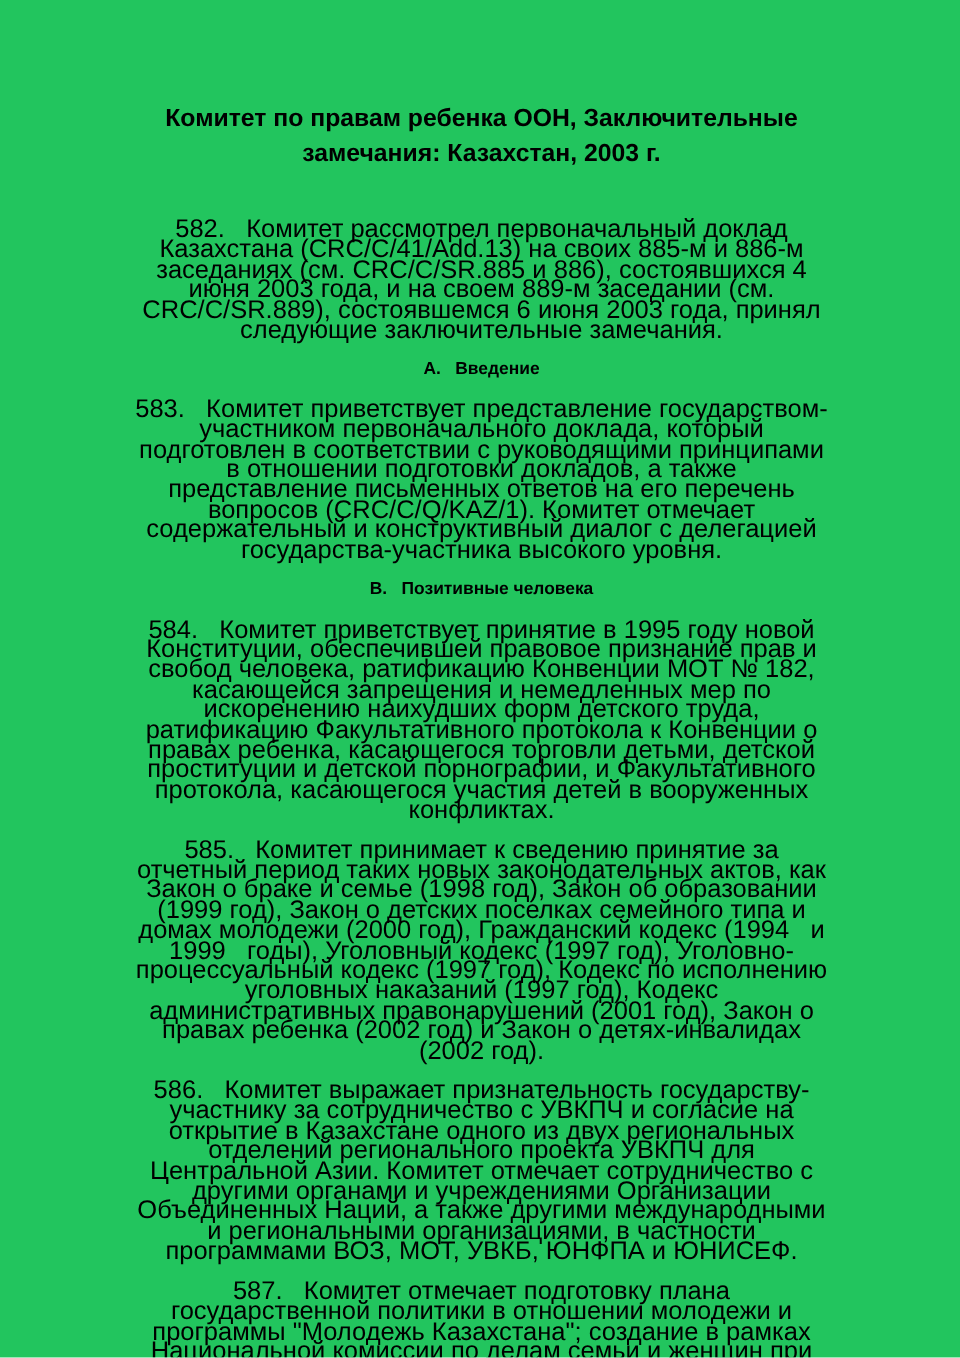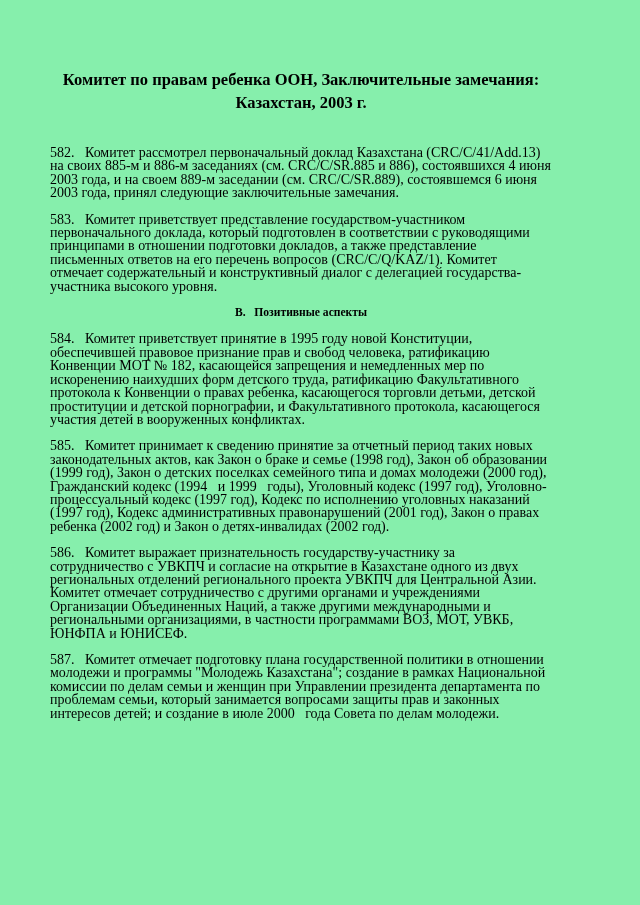--- a/index.html
+++ b/index.html
@@ -5,62 +5,63 @@
   html, body {
     margin: 0;
     padding: 0;
     background: #ffffff;
   }
   .page {
     position: relative;
     width: 640px;
     height: 905px;
     box-sizing: border-box;
-    background: #86efac;
+    background: #22c55e;
     color: #000000;
-    font-family: Liberation Serif, serif;
-    padding: 68px 88px 0 50px;
+    font-family: Liberation Sans, sans-serif;
+    padding: 68px 88px 0 90px;
     overflow: hidden;
   }
   .doc-title {
     font-size: 16.5px;
     font-weight: bold;
     text-align: center;
     line-height: 23px;
     margin: 0 0 32px 0;
     white-space: pre-wrap;
   }
   .para {
-    font-size: 14px;
+    font-size: 17px;
     line-height: 13.4px;
     margin: 0 0 13px 0;
-    text-align: left;
+    text-align: center;
     white-space: pre-wrap;
   }
   .section-heading {
     font-size: 11.6px;
     font-weight: bold;
     text-align: center;
     line-height: 13.4px;
     margin: 13px 0 13px 0;
     white-space: pre-wrap;
   }
 </style>
 </head>
 <body>
 
 <div class="page">
   <h1 class="doc-title">Комитет по правам ребенка ООН, Заключительные замечания: Казахстан, 2003 г.</h1>
 
   <p class="para">582.   Комитет рассмотрел первоначальный доклад Казахстана (CRC/C/41/Add.13) на своих 885-м и 886-м заседаниях (см. CRC/C/SR.885 и 886), состоявшихся 4 июня 2003 года, и на своем 889-м заседании (см. CRC/C/SR.889), состоявшемся 6 июня 2003 года, принял следующие заключительные замечания.</p>
 
+  <h2 class="section-heading">A.   Введение</h2>
 
   <p class="para">583.   Комитет приветствует представление государством-участником первоначального доклада, который подготовлен в соответствии с руководящими принципами в отношении подготовки докладов, а также представление письменных ответов на его перечень вопросов (CRC/C/Q/KAZ/1). Комитет отмечает содержательный и конструктивный диалог с делегацией государства-участника высокого уровня.</p>
 
-  <h2 class="section-heading">B.   Позитивные аспекты</h2>
+  <h2 class="section-heading">B.   Позитивные человека</h2>
 
   <p class="para">584.   Комитет приветствует принятие в 1995 году новой Конституции, обеспечившей правовое признание прав и свобод человека, ратификацию Конвенции МОТ № 182, касающейся запрещения и немедленных мер по искоренению наихудших форм детского труда, ратификацию Факультативного протокола к Конвенции о правах ребенка, касающегося торговли детьми, детской проституции и детской порнографии, и Факультативного протокола, касающегося участия детей в вооруженных конфликтах.</p>
 
   <p class="para">585.   Комитет принимает к сведению принятие за отчетный период таких новых законодательных актов, как Закон о браке и семье (1998 год), Закон об образовании (1999 год), Закон о детских поселках семейного типа и домах молодежи (2000 год), Гражданский кодекс (1994   и 1999   годы), Уголовный кодекс (1997 год), Уголовно-процессуальный кодекс (1997 год), Кодекс по исполнению уголовных наказаний (1997 год), Кодекс административных правонарушений (2001 год), Закон о правах ребенка (2002 год) и Закон о детях-инвалидах (2002 год).</p>
 
   <p class="para">586.   Комитет выражает признательность государству-участнику за сотрудничество с УВКПЧ и согласие на открытие в Казахстане одного из двух региональных отделений регионального проекта УВКПЧ для Центральной Азии. Комитет отмечает сотрудничество с другими органами и учреждениями Организации Объединенных Наций, а также другими международными и региональными организациями, в частности программами ВОЗ, МОТ, УВКБ, ЮНФПА и ЮНИСЕФ.</p>
 
   <p class="para">587.   Комитет отмечает подготовку плана государственной политики в отношении молодежи и программы "Молодежь Казахстана"; создание в рамках Национальной комиссии по делам семьи и женщин при Управлении президента департамента по проблемам семьи, который занимается вопросами защиты прав и законных интересов детей; и создание в июле 2000   года Совета по делам молодежи.</p>
 
 </div>

